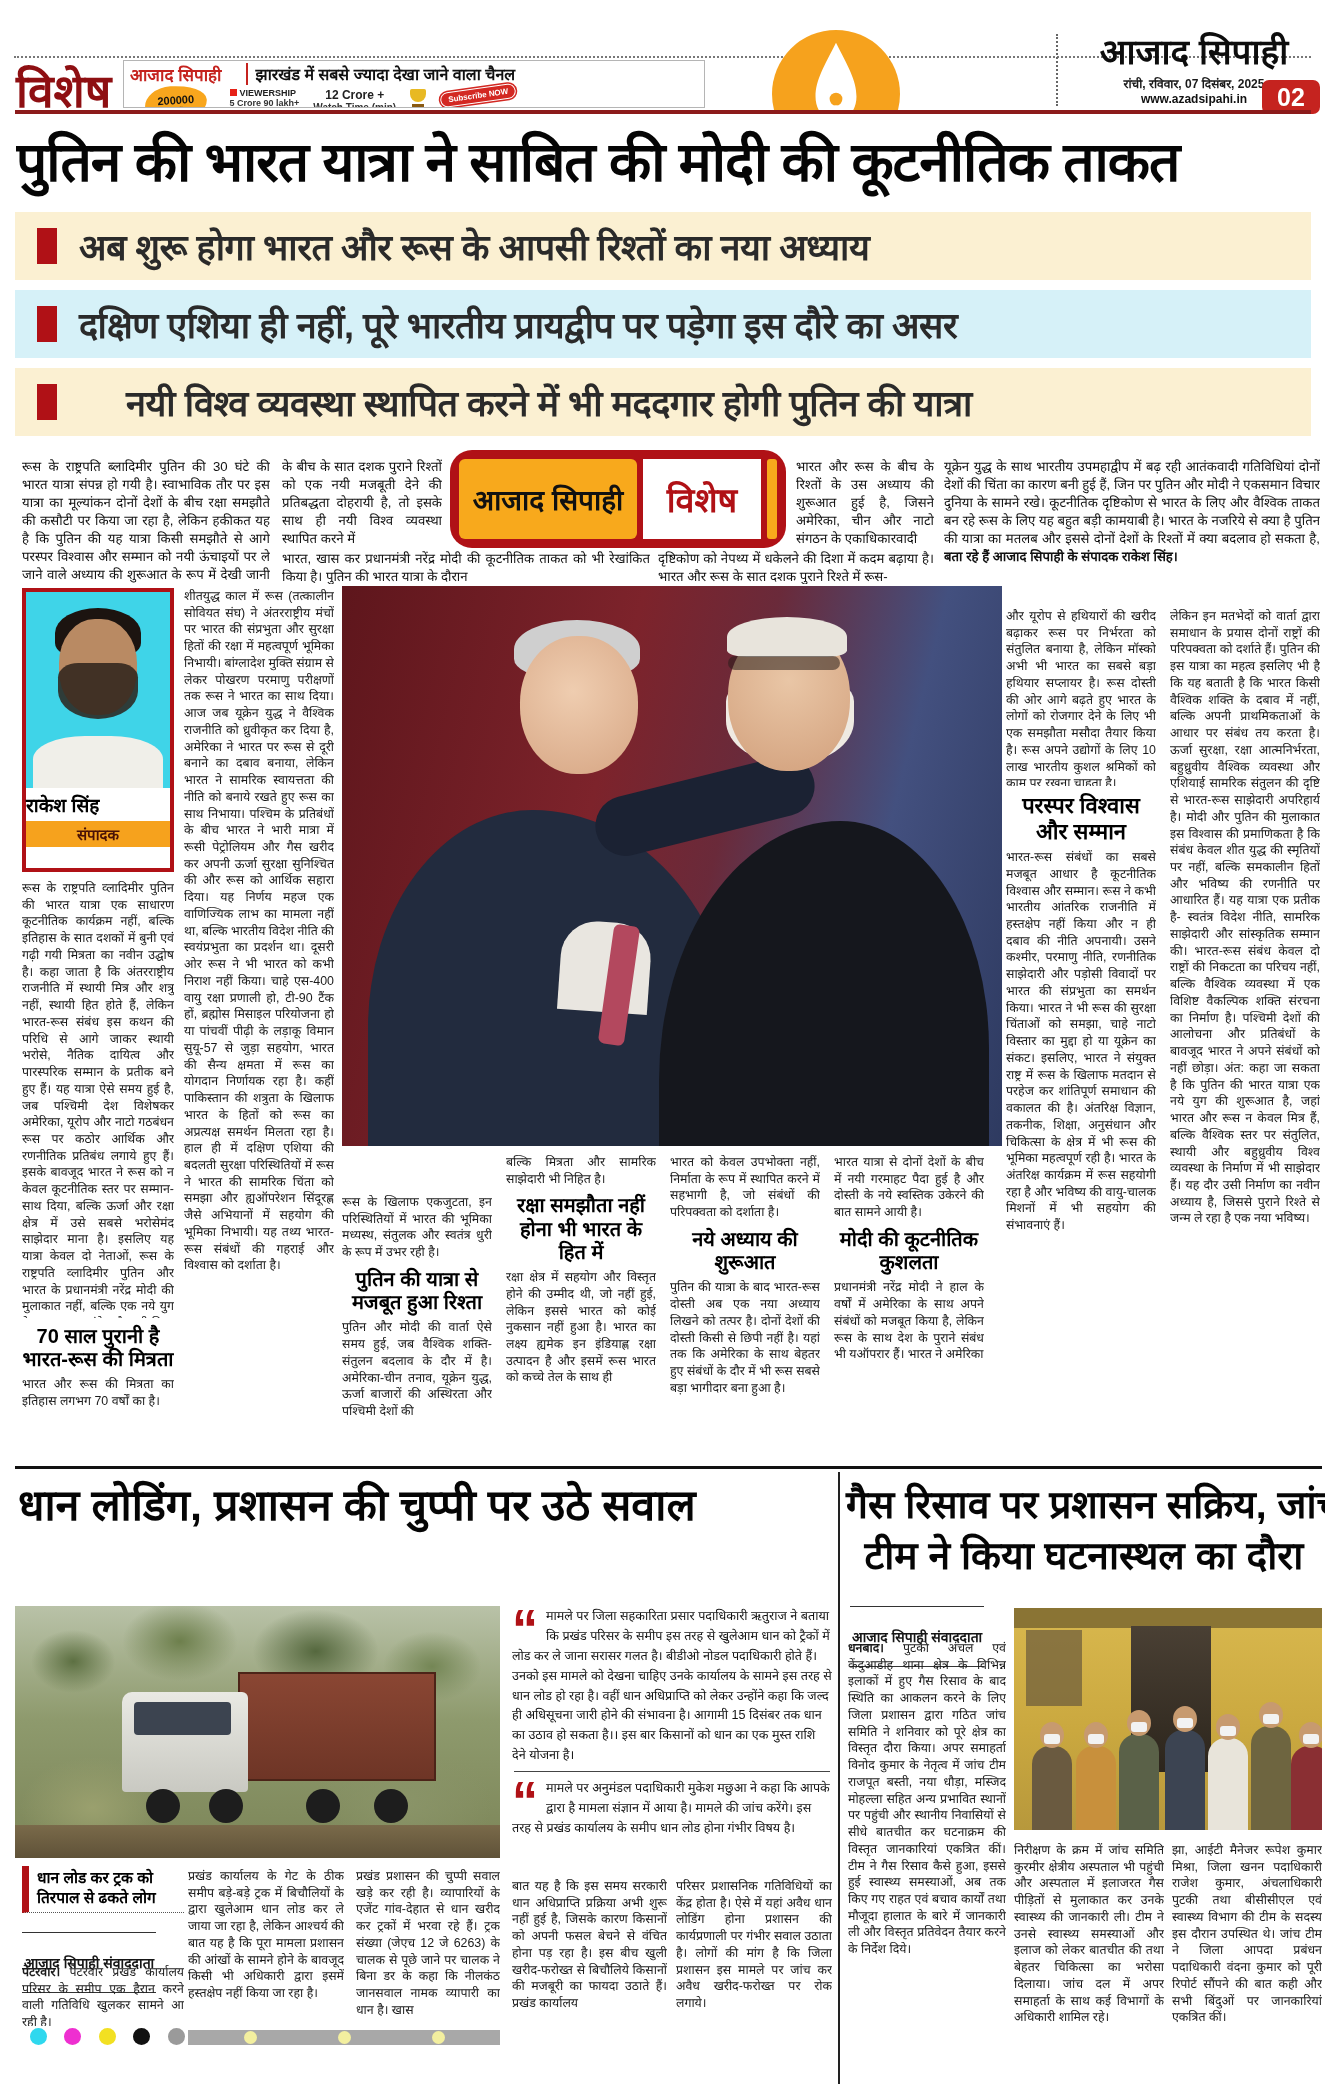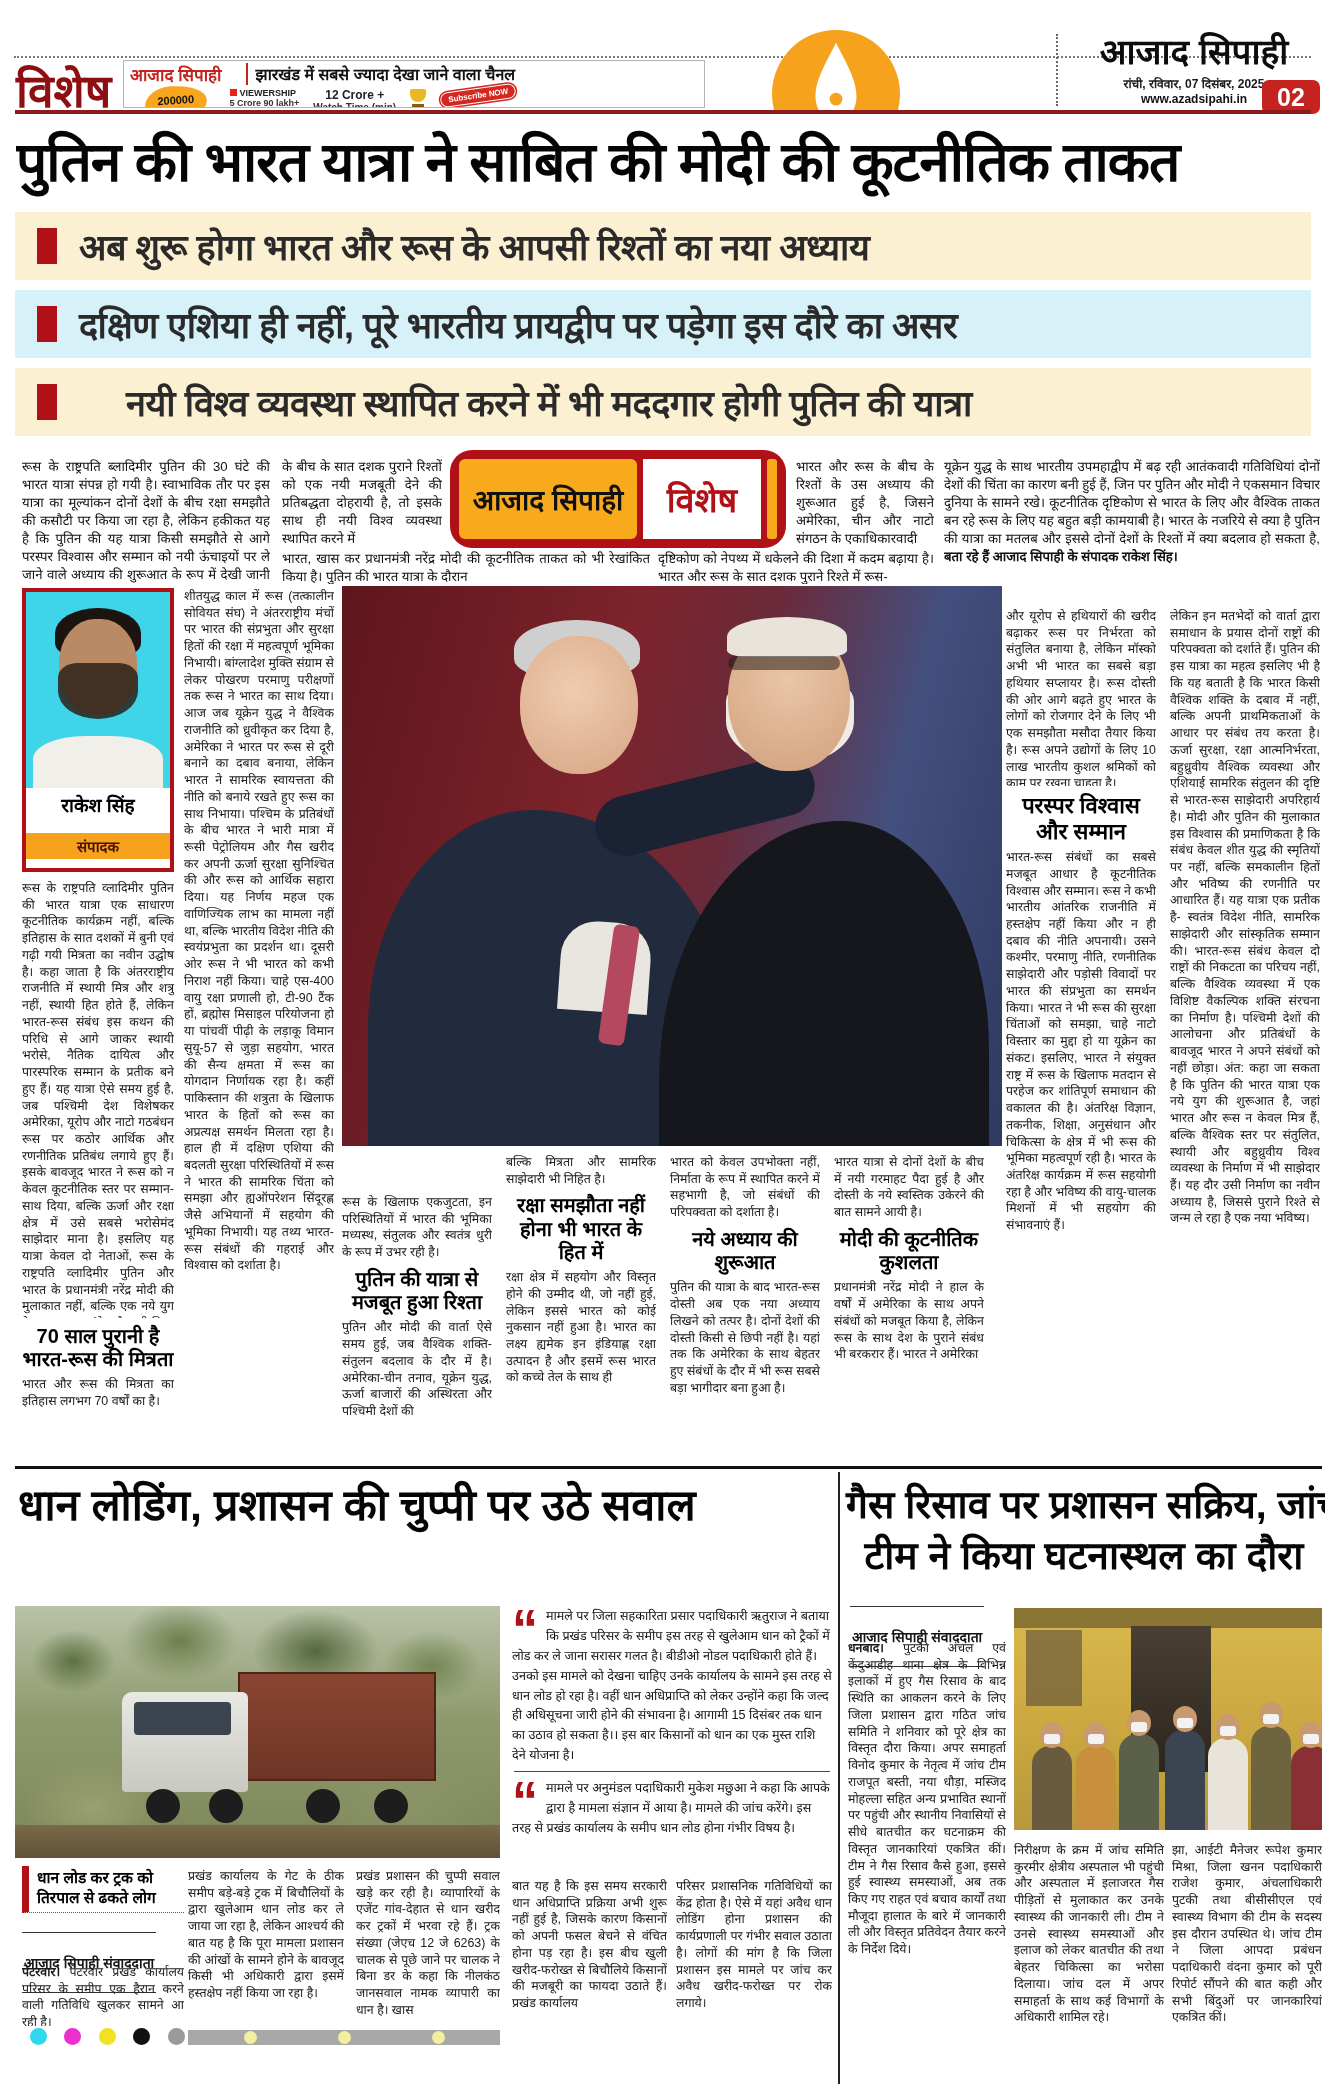--- a/index.html
+++ b/index.html
@@ -160,21 +160,21 @@
   <span>यूक्रेन युद्ध के साथ भारतीय उपमहाद्वीप में बढ़ रही आतंकवादी गतिविधियां दोनों देशों की चिंता का कारण बनी हुई हैं, जिन पर पुतिन और मोदी ने एकसमान विचार दुनिया के सामने रखे। कूटनीतिक दृष्टिकोण से भारत के लिए और वैश्विक ताकत बन रहे रूस के लिए यह बहुत बड़ी कामयाबी है। भारत के नजरिये से क्या है पुतिन की यात्रा का मतलब और इससे दोनों देशों के रिश्तों में क्या बदलाव हो सकता है, </span><strong>बता रहे हैं आजाद सिपाही के संपादक राकेश सिंह।</strong>
 </div>
 
 <div class="abs" style="left:22px;top:588px;width:152px;height:284px;border:4px solid #b01116;box-sizing:border-box;background:#fff;">
   <div class="photo-editor" style="width:100%;height:196px;">
     <div class="ed-hair"></div>
       <div class="ed-face"></div>
       <div class="ed-beard"></div>
       <div class="ed-body"></div>
   </div>
-  <div style="font-size:19px;font-weight:800;text-align:center;padding:4px 0 15px;color:#000;">राकेश सिंह</div>
+  <div style="font-size:19px;font-weight:800;padding:4px 0 3px;color:#000;">राकेश सिंह</div>
   <div style="font-size:15px;font-weight:800;text-align:center;background:#f6a21d;color:#4a1206;padding:3px 0;">संपादक</div>
 </div>
 
 <div class="abs" style="left:22px;top:880px;width:152px;height:576px;overflow:hidden;">
   <div class="bt clip" style="height:438px;">रूस के राष्ट्रपति व्लादिमीर पुतिन की भारत यात्रा एक साधारण कूटनीतिक कार्यक्रम नहीं, बल्कि इतिहास के सात दशकों में बुनी एवं गढ़ी गयी मित्रता का नवीन उद्घोष है। कहा जाता है कि अंतरराष्ट्रीय राजनीति में स्थायी मित्र और शत्रु नहीं, स्थायी हित होते हैं, लेकिन भारत-रूस संबंध इस कथन की परिधि से आगे जाकर स्थायी भरोसे, नैतिक दायित्व और पारस्परिक सम्मान के प्रतीक बने हुए हैं। यह यात्रा ऐसे समय हुई है, जब पश्चिमी देश विशेषकर अमेरिका, यूरोप और नाटो गठबंधन रूस पर कठोर आर्थिक और रणनीतिक प्रतिबंध लगाये हुए हैं। इसके बावजूद भारत ने रूस को न केवल कूटनीतिक स्तर पर सम्मान-साथ दिया, बल्कि ऊर्जा और रक्षा क्षेत्र में उसे सबसे भरोसेमंद साझेदार माना है। इसलिए यह यात्रा केवल दो नेताओं, रूस के राष्ट्रपति व्लादिमीर पुतिन और भारत के प्रधानमंत्री नरेंद्र मोदी की मुलाकात नहीं, बल्कि एक नये युग के सूत्रपात का संकेत है, नयी विश्व राजनीतिक समीकरण की आहट है।</div>
   <div class="sh">70 साल पुरानी है भारत-रूस की मित्रता</div>
   <div class="bt clip" style="height:54px;">भारत और रूस की मित्रता का इतिहास लगभग 70 वर्षों का है।</div>
 </div>
 
 <div class="abs bt" style="left:184px;top:588px;width:150px;height:868px;">शीतयुद्ध काल में रूस (तत्कालीन सोवियत संघ) ने अंतरराष्ट्रीय मंचों पर भारत की संप्रभुता और सुरक्षा हितों की रक्षा में महत्वपूर्ण भूमिका निभायी। बांग्लादेश मुक्ति संग्राम से लेकर पोखरण परमाणु परीक्षणों तक रूस ने भारत का साथ दिया। आज जब यूक्रेन युद्ध ने वैश्विक राजनीति को ध्रुवीकृत कर दिया है, अमेरिका ने भारत पर रूस से दूरी बनाने का दबाव बनाया, लेकिन भारत ने सामरिक स्वायत्तता की नीति को बनाये रखते हुए रूस का साथ निभाया। पश्चिम के प्रतिबंधों के बीच भारत ने भारी मात्रा में रूसी पेट्रोलियम और गैस खरीद कर अपनी ऊर्जा सुरक्षा सुनिश्चित की और रूस को आर्थिक सहारा दिया। यह निर्णय महज एक वाणिज्यिक लाभ का मामला नहीं था, बल्कि भारतीय विदेश नीति की स्वयंप्रभुता का प्रदर्शन था। दूसरी ओर रूस ने भी भारत को कभी निराश नहीं किया। चाहे एस-400 वायु रक्षा प्रणाली हो, टी-90 टैंक हों, ब्रह्मोस मिसाइल परियोजना हो या पांचवीं पीढ़ी के लड़ाकू विमान सुयू-57 से जुड़ा सहयोग, भारत की सैन्य क्षमता में रूस का योगदान निर्णायक रहा है। कहीं पाकिस्तान की शत्रुता के खिलाफ भारत के हितों को रूस का अप्रत्यक्ष समर्थन मिलता रहा है। हाल ही में दक्षिण एशिया की बदलती सुरक्षा परिस्थितियों में रूस ने भारत की सामरिक चिंता को समझा और ह्यऑपरेशन सिंदूरह्ण जैसे अभियानों में सहयोग की भूमिका निभायी। यह तथ्य भारत-रूस संबंधों की गहराई और विश्वास को दर्शाता है।</div>
@@ -204,21 +204,21 @@
   <div class="bt">रक्षा क्षेत्र में सहयोग और विस्तृत होने की उम्मीद थी, जो नहीं हुई, लेकिन इससे भारत को कोई नुकसान नहीं हुआ है। भारत का लक्ष्य ह्यमेक इन इंडियाह्ण रक्षा उत्पादन है और इसमें रूस भारत को कच्चे तेल के साथ ही</div>
 </div>
 <div class="abs" style="left:670px;top:1154px;width:150px;height:302px;overflow:hidden;">
   <div class="bt">भारत को केवल उपभोक्ता नहीं, निर्माता के रूप में स्थापित करने में सहभागी है, जो संबंधों की परिपक्वता को दर्शाता है।</div>
   <div class="sh">नये अध्याय की शुरूआत</div>
   <div class="bt">पुतिन की यात्रा के बाद भारत-रूस दोस्ती अब एक नया अध्याय लिखने को तत्पर है। दोनों देशों की दोस्ती किसी से छिपी नहीं है। यहां तक कि अमेरिका के साथ बेहतर हुए संबंधों के दौर में भी रूस सबसे बड़ा भागीदार बना हुआ है।</div>
 </div>
 <div class="abs" style="left:834px;top:1154px;width:150px;height:302px;overflow:hidden;">
   <div class="bt">भारत यात्रा से दोनों देशों के बीच में नयी गरमाहट पैदा हुई है और दोस्ती के नये स्वस्तिक उकेरने की बात सामने आयी है।</div>
   <div class="sh">मोदी की कूटनीतिक कुशलता</div>
-  <div class="bt">प्रधानमंत्री नरेंद्र मोदी ने हाल के वर्षों में अमेरिका के साथ अपने संबंधों को मजबूत किया है, लेकिन रूस के साथ देश के पुराने संबंध भी बरकरार हैं। भारत ने अमेरिका</div>
+  <div class="bt">प्रधानमंत्री नरेंद्र मोदी ने हाल के वर्षों में अमेरिका के साथ अपने संबंधों को मजबूत किया है, लेकिन रूस के साथ देश के पुराने संबंध भी यऑपरार हैं। भारत ने अमेरिका</div>
 </div>
 
 <div class="abs" style="left:1006px;top:608px;width:150px;height:848px;overflow:hidden;">
   <div class="bt clip" style="height:178px;">और यूरोप से हथियारों की खरीद बढ़ाकर रूस पर निर्भरता को संतुलित बनाया है, लेकिन मॉस्को अभी भी भारत का सबसे बड़ा हथियार सप्लायर है। रूस दोस्ती की ओर आगे बढ़ते हुए भारत के लोगों को रोजगार देने के लिए भी एक समझौता मसौदा तैयार किया है। रूस अपने उद्योगों के लिए 10 लाख भारतीय कुशल श्रमिकों को काम पर रखना चाहता है।</div>
   <div class="sh" style="font-size:22px;">परस्पर विश्वास और सम्मान</div>
   <div class="bt" style="height:590px;">भारत-रूस संबंधों का सबसे मजबूत आधार है कूटनीतिक विश्वास और सम्मान। रूस ने कभी भारतीय आंतरिक राजनीति में हस्तक्षेप नहीं किया और न ही दबाव की नीति अपनायी। उसने कश्मीर, परमाणु नीति, रणनीतिक साझेदारी और पड़ोसी विवादों पर भारत की संप्रभुता का समर्थन किया। भारत ने भी रूस की सुरक्षा चिंताओं को समझा, चाहे नाटो विस्तार का मुद्दा हो या यूक्रेन का संकट। इसलिए, भारत ने संयुक्त राष्ट्र में रूस के खिलाफ मतदान से परहेज कर शांतिपूर्ण समाधान की वकालत की है। अंतरिक्ष विज्ञान, तकनीक, शिक्षा, अनुसंधान और चिकित्सा के क्षेत्र में भी रूस की भूमिका महत्वपूर्ण रही है। भारत के अंतरिक्ष कार्यक्रम में रूस सहयोगी रहा है और भविष्य की वायु-चालक मिशनों में भी सहयोग की संभावनाएं हैं।</div>
 </div>
 <div class="abs bt" style="left:1170px;top:608px;width:150px;height:848px;">लेकिन इन मतभेदों को वार्ता द्वारा समाधान के प्रयास दोनों राष्ट्रों की परिपक्वता को दर्शाते हैं। पुतिन की इस यात्रा का महत्व इसलिए भी है कि यह बताती है कि भारत किसी वैश्विक शक्ति के दबाव में नहीं, बल्कि अपनी प्राथमिकताओं के आधार पर संबंध तय करता है। ऊर्जा सुरक्षा, रक्षा आत्मनिर्भरता, बहुध्रुवीय वैश्विक व्यवस्था और एशियाई सामरिक संतुलन की दृष्टि से भारत-रूस साझेदारी अपरिहार्य है। मोदी और पुतिन की मुलाकात इस विश्वास की प्रमाणिकता है कि संबंध केवल शीत युद्ध की स्मृतियों पर नहीं, बल्कि समकालीन हितों और भविष्य की रणनीति पर आधारित हैं। यह यात्रा एक प्रतीक है- स्वतंत्र विदेश नीति, सामरिक साझेदारी और सांस्कृतिक सम्मान की। भारत-रूस संबंध केवल दो राष्ट्रों की निकटता का परिचय नहीं, बल्कि वैश्विक व्यवस्था में एक विशिष्ट वैकल्पिक शक्ति संरचना का निर्माण है। पश्चिमी देशों की आलोचना और प्रतिबंधों के बावजूद भारत ने अपने संबंधों को नहीं छोड़ा। अंत: कहा जा सकता है कि पुतिन की भारत यात्रा एक नये युग की शुरूआत है, जहां भारत और रूस न केवल मित्र हैं, बल्कि वैश्विक स्तर पर संतुलित, स्थायी और बहुध्रुवीय विश्व व्यवस्था के निर्माण में भी साझेदार हैं। यह दौर उसी निर्माण का नवीन अध्याय है, जिससे पुराने रिश्ते से जन्म ले रहा है एक नया भविष्य।</div>
 
 <div class="abs" style="left:15px;top:1466px;width:1307px;height:3px;background:#111;"></div>

